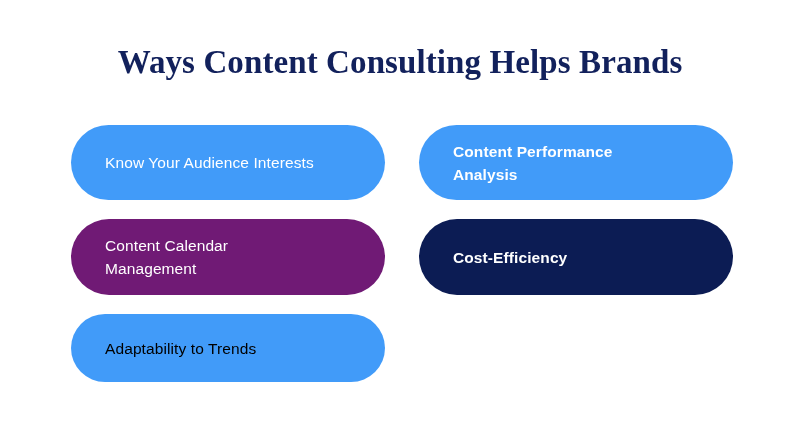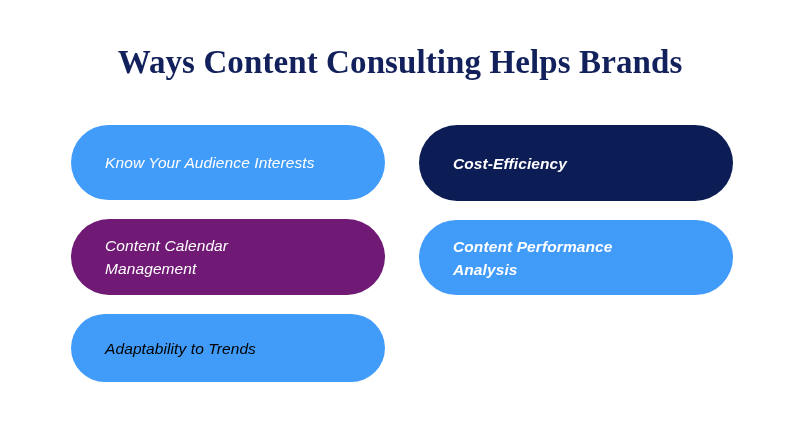--- a/index.html
+++ b/index.html
@@ -38,21 +38,20 @@
     white-space: nowrap;
   }
 
   
   #pill-grid {
     position: absolute;
     left: 0;
     top: 0;
     width: 800px;
     height: 443px;
-    font-style: italic;
   }
 
   .pill-column {
     position: absolute;
     top: 125px;
     width: 314px;
   }
 
   #pill-column-left  { left: 71px;  }
   #pill-column-right { left: 419px; }
@@ -123,25 +122,25 @@
       </div>
 
       <div class="pill theme-blue h-row3" style="background: rgb(65, 155, 249);">
         <span class="pill-label" style="color: #000000;">Adaptability to Trends</span>
       </div>
 
     </div>
 
     <div id="pill-column-right" class="pill-column">
 
+      <div class="pill theme-blue h-row1 two-line" style="background: rgb(65, 155, 249);">
+        <span class="pill-label" style="color: rgb(255, 255, 255);">Content Performance Analysis</span>
+      </div>
+
       <div class="pill theme-navy h-row2" style="background: rgb(12, 28, 84);">
         <span class="pill-label" style="color: rgb(255, 255, 255);">Cost-Efficiency</span>
-      </div>
-
-      <div class="pill theme-blue h-row1 two-line" style="background: rgb(65, 155, 249);">
-        <span class="pill-label" style="color: rgb(255, 255, 255);">Content Performance Analysis</span>
       </div>
 
     </div>
 
   </div>
 
 </div>
 
 </body></html>

